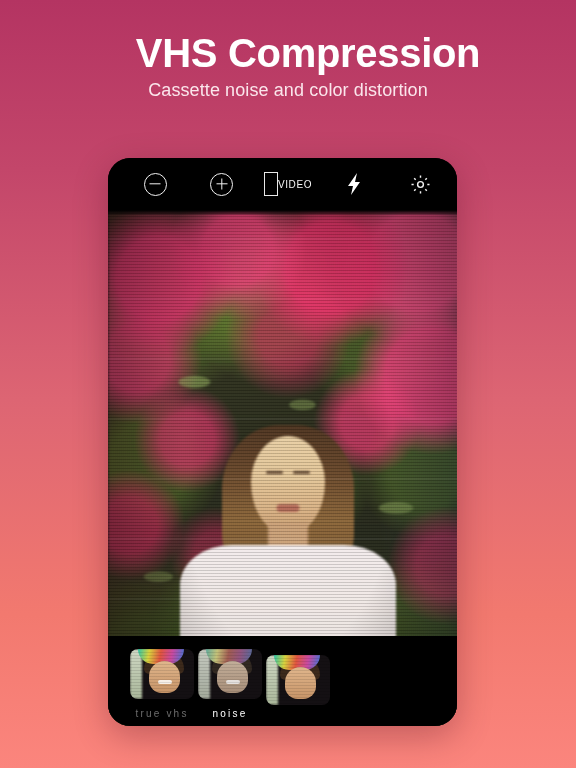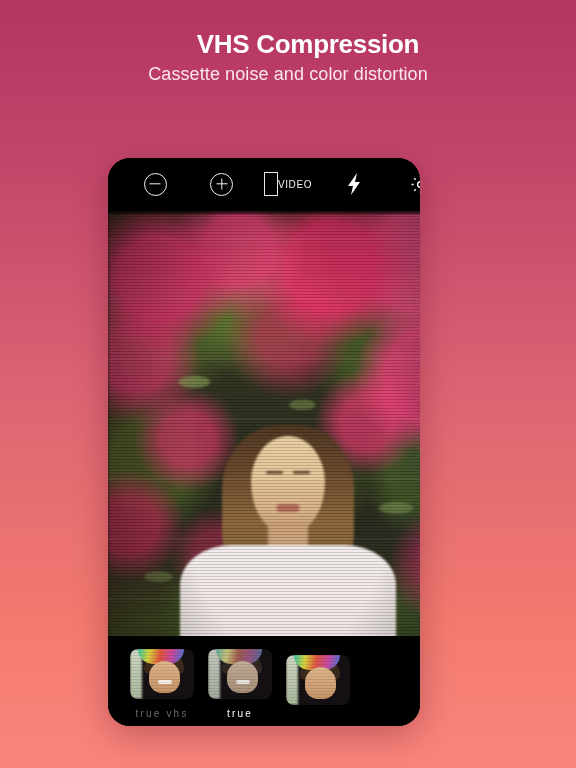--- a/index.html
+++ b/index.html
@@ -17,34 +17,34 @@
     overflow:hidden;
   }
 
   
   #header {
     position:absolute; top:0; left:0; width:576px;
     padding-top:30px;
     text-align:center;
   }
   #hl-title {
-    font-size:26px; font-weight:bold; color:#ffffff;
+    font-size:40px; font-weight:bold; color:#ffffff;
     letter-spacing:-0.3px; line-height:1.15;margin-left:40px;
   }
   #hl-sub {
     margin-top:4px;
     font-size:18px; font-weight:normal; color:#fbe6ec;
     letter-spacing:0.1px;
   }
 
   
   #phone {
     position:absolute;
     left:108px; top:158px;
-    width:312px; height:568px;
+    width:349px; height:568px;
     background:#0a0708;
     border-radius:22px;
     overflow:hidden;
     box-shadow:0 10px 34px rgba(70,8,30,.30);
     padding-left:48px;
   }
 
   
   #toolbar {
     position:absolute; top:0; left:0;
@@ -241,21 +241,21 @@
       -1.6px 0 #000, 1.6px 0 #000, 0 -1.6px #000, 0 1.6px #000,
       -1.6px -1.6px #000, 1.6px -1.6px #000, -1.6px 1.6px #000, 1.6px 1.6px #000;
   }
 
   
   #filmstrip {
     position:absolute; left:0; bottom:0;
     width:360px; height:90px;
     background:#000000;
     display:flex; align-items:center;
-    gap:14px; padding:6px 0 0 22px;
+    gap:4px; padding:6px 0 0 22px;
     overflow:hidden;
   }
   .filt { flex:0 0 auto; width:64px; text-align:center; }
   .filt-thumb {
     position:relative;
     width:64px; height:50px;
     border-radius:8px; overflow:hidden;
     background:#141013;
   }
   .th-bg { position:absolute; inset:0; }
@@ -399,21 +399,21 @@
         <div class="filt-thumb muted">
           <div class="th-bg">
             <div class="th-left"></div>
             <div class="th-hair"></div>
             <div class="th-band"></div>
             <div class="th-face"></div>
             <div class="th-smile"></div>
           </div>
           <div class="th-grain"></div>
         </div>
-        <div class="filt-label">true</div>
+        <div class="filt-label">noise</div>
       </div>
 
 
       <div class="filt">
         <div class="filt-thumb">
           <div class="th-bg">
             <div class="th-left"></div>
             <div class="th-hair"></div>
             <div class="th-band"></div>
             <div class="th-face"></div>

